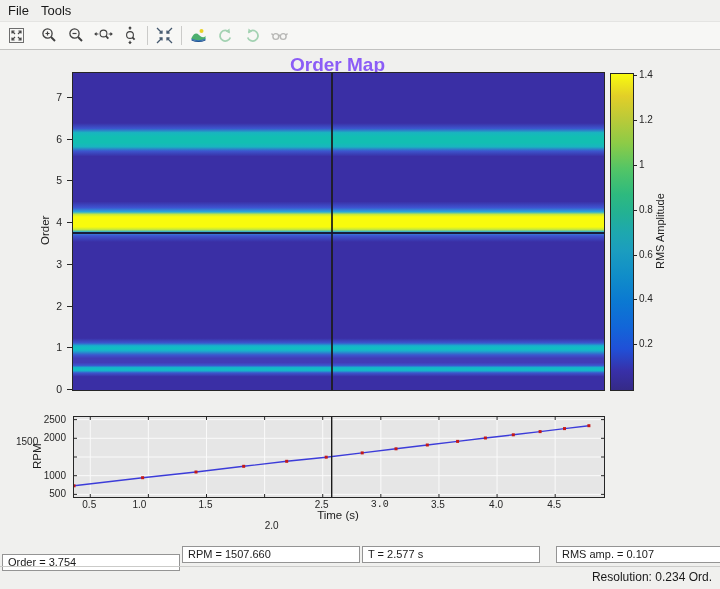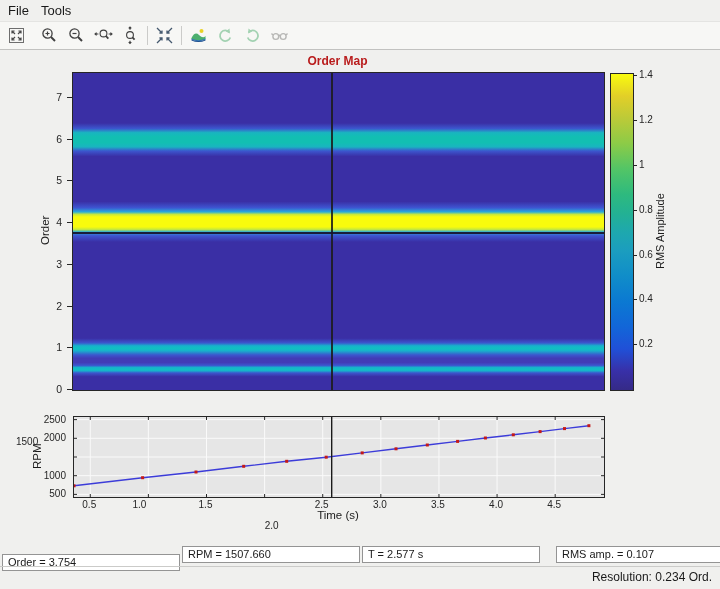--- a/index.html
+++ b/index.html
@@ -17,21 +17,21 @@
   .toolbar{position:absolute; top:21px; left:0; right:0; height:27px;
     background:#f7f7f5; border-top:1px solid #e4e4e2; border-bottom:1px solid #c2c2c0;
     display:flex; align-items:center; padding-left:3px;}
   .tbtn{width:27px; height:23px; display:flex; align-items:center; justify-content:center;}
   .tbtn.first{margin-right:6px;}
   .tsep{width:1px; height:19px; background:#cbcbc9; margin:0 3px;}
   .tbtn svg{display:block;}
   
   .abs{position:absolute;}
   .plot-title{position:absolute; left:72px; top:54px; width:531px; text-align:center;
-    font-size:12px; font-weight:bold; color:#b91c1c;}
+    font-size:19px; font-weight:bold; color:#8b5cf6;}
   .order-map{position:absolute; left:72px; top:72px; width:531px; height:317px;
     border:1px solid #262626; box-sizing:content-box;}
   .om-cursor-v{position:absolute; top:0; bottom:0; width:1.5px; background:#1c1c1c; opacity:.88;}
   .om-cursor-h{position:absolute; left:0; right:0; height:2px; background:#17142e; opacity:.92;}
   .ylabel-vert{position:absolute; writing-mode:vertical-rl; transform:rotate(180deg);
     font-size:11.5px; color:#1c1c1c; display:flex; align-items:center; justify-content:center;}
   
   .colorbar{position:absolute; left:610px; top:73px; width:22px; height:316px;
     border:1px solid #262626;}
   
@@ -282,21 +282,21 @@
       <div style="position: absolute; left: 16px; width: 50px; top: 20px; text-align: left; font-size: 10px; color: rgb(38, 38, 38); line-height: 11px;">1500</div>
       <div style="position: absolute; left: 16px; width: 50px; top: 16.3084px; text-align: right; font-size: 10px; color: rgb(38, 38, 38); line-height: 11px;">2000</div>
       <div style="position: absolute; left: 16px; width: 50px; top: -2.38318px; text-align: right; font-size: 10px; color: rgb(38, 38, 38); line-height: 11px;">2500</div>
     </div>
   <div class="abs" style="left:73px; top:498px; width:530px; height:14px;" id="rpmXTicks">
       <div style="position: absolute; left: 1.27193px; width: 30px; top: 1px; text-align: center; font-size: 10px; color: rgb(38, 38, 38); line-height: 11px;">0.5</div>
       <div style="position: absolute; left: 59.386px; width: 30px; top: 1px; text-align: left; font-size: 10px; color: rgb(38, 38, 38); line-height: 11px;">1.0</div>
       <div style="position: absolute; left: 117.5px; width: 30px; top: 1px; text-align: center; font-size: 10px; color: rgb(38, 38, 38); line-height: 11px;">1.5</div>
       <div style="position: absolute; left: 175.614px; width: 30px; top: 1px; text-align: right; font-size: 10px; color: rgb(38, 38, 38); line-height: 11px; margin-top: 21px;">2.0</div>
       <div style="position: absolute; left: 233.728px; width: 30px; top: 1px; text-align: center; font-size: 10px; color: rgb(38, 38, 38); line-height: 11px;">2.5</div>
-      <div style="position: absolute; left: 291.842px; width: 30px; top: 1px; text-align: center; font-size: 10px; color: rgb(38, 38, 38); line-height: 11px;">3.0</div>
+      <div style="position: absolute; left: 291.842px; width: 30px; top: 1px; text-align: center; font-size: 10px; color: rgb(38, 38, 38); line-height: 11px; font-family: Liberation Mono, monospace;">3.0</div>
       <div style="position: absolute; left: 349.956px; width: 30px; top: 1px; text-align: center; font-size: 10px; color: rgb(38, 38, 38); line-height: 11px;">3.5</div>
       <div style="position: absolute; left: 408.07px; width: 30px; top: 1px; text-align: center; font-size: 10px; color: rgb(38, 38, 38); line-height: 11px;">4.0</div>
       <div style="position: absolute; left: 466.184px; width: 30px; top: 1px; text-align: center; font-size: 10px; color: rgb(38, 38, 38); line-height: 11px;">4.5</div>
     </div>
   <div class="rpm-xlabel">Time (s)</div>
 
   <div class="status-box" style="left:2px; width:171px;margin-top:8px;">Order = 3.754</div>
   <div class="status-box" style="left:182px; width:171px;">RPM = 1507.660</div>
   <div class="status-box" style="left:362px; width:171px;">T = 2.577 s</div>
   <div class="status-box" style="left:556px; width:169px;">RMS amp. = 0.107</div>

